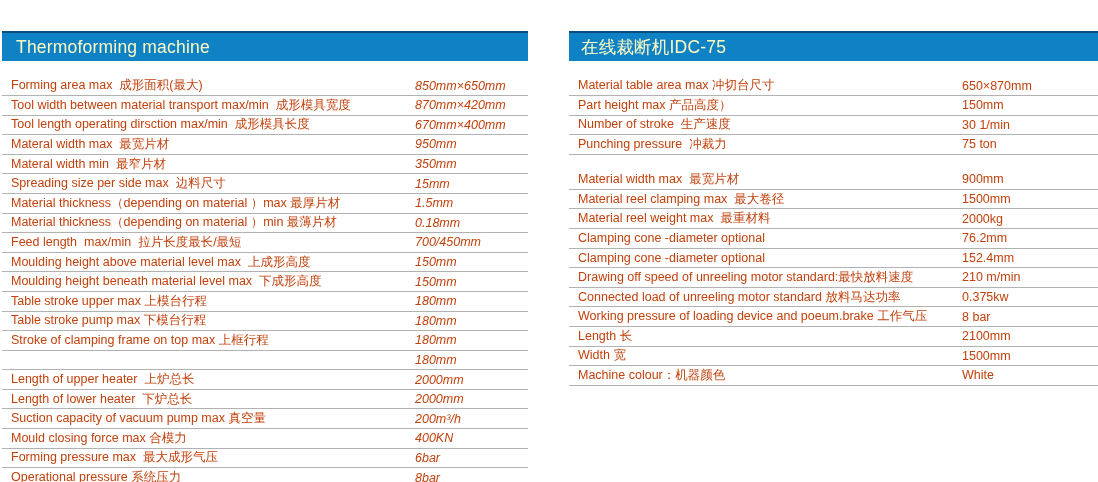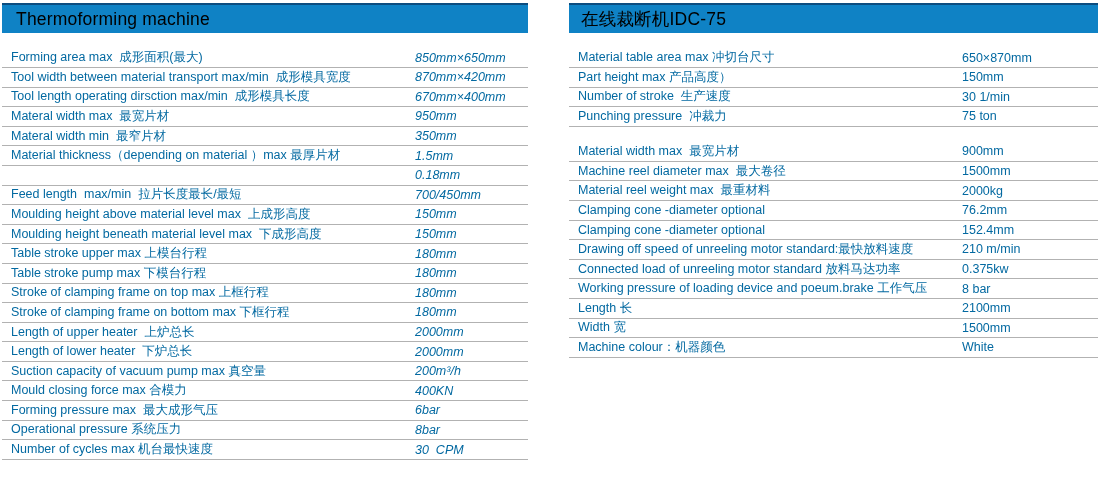--- a/index.html
+++ b/index.html
@@ -9,35 +9,36 @@
     font-family:"Liberation Sans","DejaVu Sans",sans-serif;
     -webkit-font-smoothing:antialiased;
   }
   .col{position:absolute;top:3px;}
   .col-left{left:2px;width:526px;}
   .col-right{left:569px;width:529px;text-align:right;}
   .section-header{
     height:30px;box-sizing:border-box;
     background:#0f82c5;
     border-top:2px solid #0c4d80;
-    color:#000000;
+    color:#fef9c3;
     font-size:17.5px;
     letter-spacing:.2px;
     display:flex;align-items:center;
     padding-left:14px;
+    margin-top:28px;
   }
   .col-right .section-header{padding-left:12px;}
   .spec-table{margin-top:15.4px;}
   .ld-header-wrap{margin-top:70px;}
   .spec-row{
     height:19.6px;box-sizing:border-box;
     border-bottom:1px solid #b2b2b2;
     position:relative;
     display:flex;align-items:center;
-    font-size:12.5px;color:#0369a1;
+    font-size:12.5px;color:#c2410c;
   }
   .spec-label{
     padding-left:9px;
     white-space:pre;
     overflow:hidden;
   }
   .spec-value{
     position:absolute;top:0;height:100%;
     display:flex;align-items:center;
     white-space:pre;
@@ -67,24 +68,29 @@
       </div>
       <div class="spec-row">
         <span class="spec-label">Materal width max  最宽片材</span>
         <span class="spec-value">950mm</span>
       </div>
       <div class="spec-row">
         <span class="spec-label">Materal width min  最窄片材</span>
         <span class="spec-value">350mm</span>
       </div>
       <div class="spec-row">
+        <span class="spec-label">Spreading size per side max  边料尺寸</span>
+        <span class="spec-value">15mm</span>
+      </div>
+      <div class="spec-row">
         <span class="spec-label">Material thickness（depending on material ）max 最厚片材</span>
         <span class="spec-value">1.5mm</span>
       </div>
       <div class="spec-row">
+        <span class="spec-label">Material thickness（depending on material ）min 最薄片材</span>
         <span class="spec-value">0.18mm</span>
       </div>
       <div class="spec-row">
         <span class="spec-label">Feed length  max/min  拉片长度最长/最短</span>
         <span class="spec-value">700/450mm</span>
       </div>
       <div class="spec-row">
         <span class="spec-label">Moulding height above material level max  上成形高度</span>
         <span class="spec-value">150mm</span>
       </div>
@@ -98,21 +104,20 @@
       </div>
       <div class="spec-row">
         <span class="spec-label">Table stroke pump max 下模台行程</span>
         <span class="spec-value">180mm</span>
       </div>
       <div class="spec-row">
         <span class="spec-label">Stroke of clamping frame on top max 上框行程</span>
         <span class="spec-value">180mm</span>
       </div>
       <div class="spec-row">
-        <span class="spec-label">Stroke of clamping frame on bottom max 下框行程</span>
         <span class="spec-value">180mm</span>
       </div>
       <div class="spec-row">
         <span class="spec-label">Length of upper heater  上炉总长</span>
         <span class="spec-value">2000mm</span>
       </div>
       <div class="spec-row">
         <span class="spec-label">Length of lower heater  下炉总长</span>
         <span class="spec-value">2000mm</span>
       </div>
@@ -161,21 +166,21 @@
         <span class="spec-value">75 ton</span>
       </div>
     </div>
 
   <div class="spec-table">
       <div class="spec-row">
         <span class="spec-label">Material width max  最宽片材</span>
         <span class="spec-value">900mm</span>
       </div>
       <div class="spec-row">
-        <span class="spec-label">Machine reel diameter max  最大卷径</span>
+        <span class="spec-label">Material reel clamping max  最大卷径</span>
         <span class="spec-value">1500mm</span>
       </div>
       <div class="spec-row">
         <span class="spec-label">Material reel weight max  最重材料</span>
         <span class="spec-value">2000kg</span>
       </div>
       <div class="spec-row">
         <span class="spec-label">Clamping cone -diameter optional</span>
         <span class="spec-value">76.2mm</span>
       </div>

